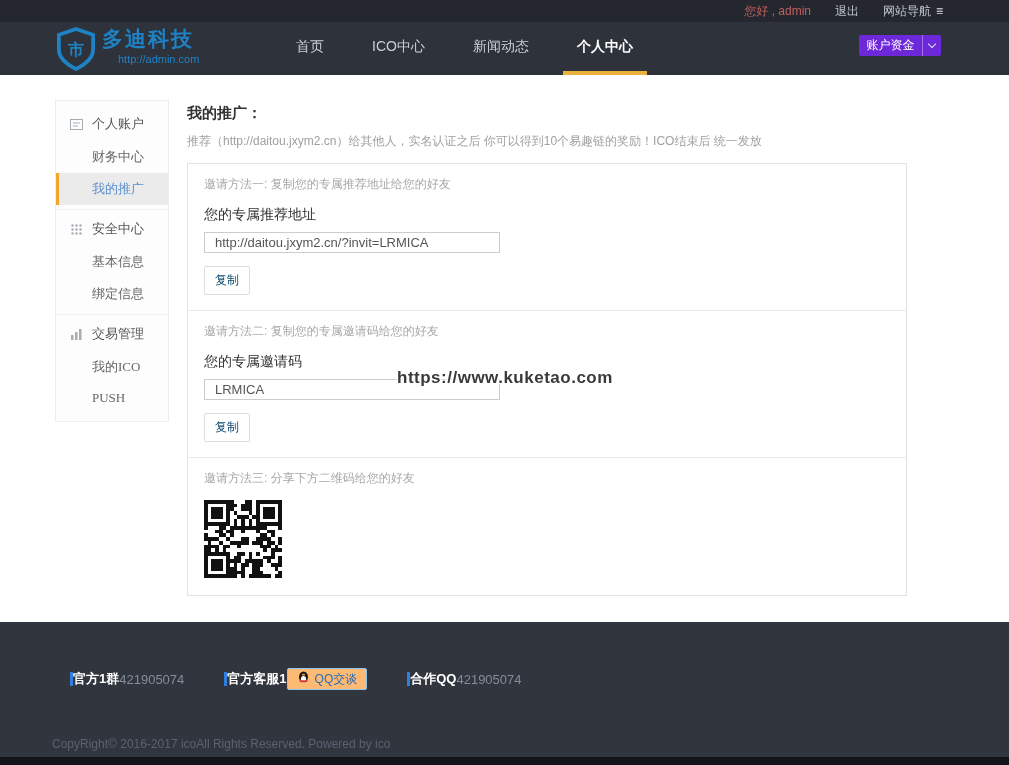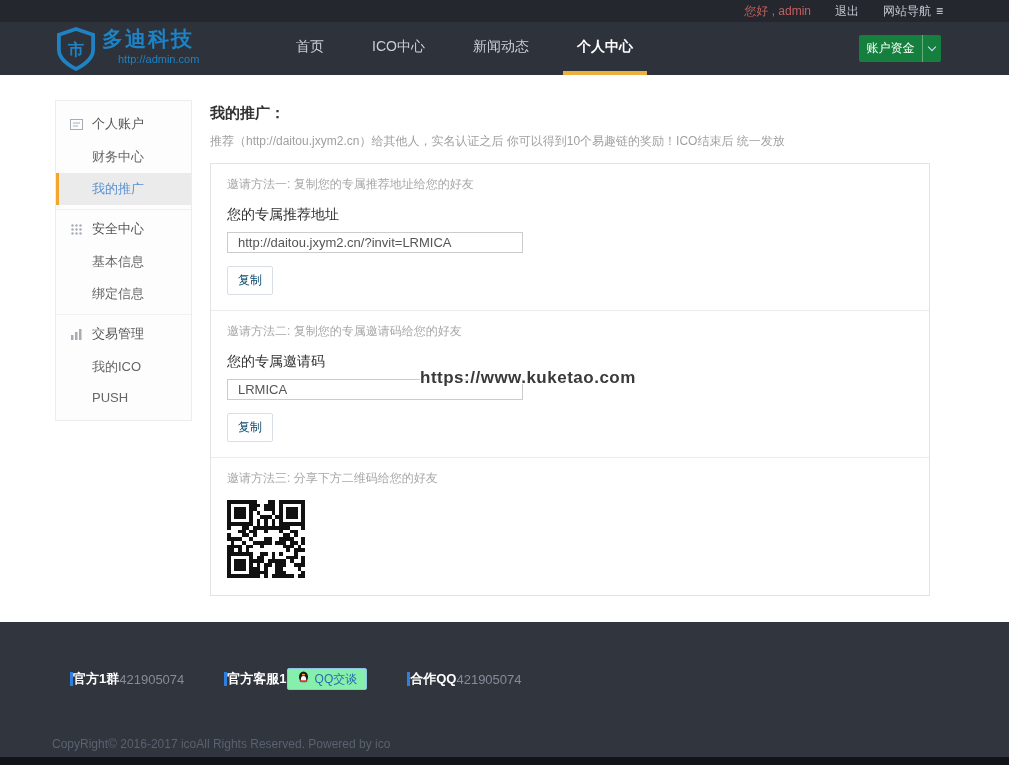--- a/index.html
+++ b/index.html
@@ -17,31 +17,31 @@
   
   .header { height:53px; background:#2d323b; position:relative; }
   .logo { position:absolute; left:57px; top:4px; display:flex; align-items:flex-start; gap:7px; cursor:pointer; }
   .logo-shield { margin-top:1px; }
   .logo-name { font-size:21px; font-weight:bold; color:#1e82c4; letter-spacing:2px; line-height:26px; }
   .logo-url { font-size:11px; color:#1e82c4; padding-left:16px; margin-top:1px; }
   .main-nav { position:absolute; left:282px; top:0; height:53px; display:flex; }
   .nav-item { height:53px; display:flex; align-items:center; padding:0 14px; margin-right:20px;
               font-size:14px; color:#ccd0d6; cursor:pointer; border-bottom:4px solid transparent; }
   .nav-item.active { color:#fff; font-weight:bold; border-bottom-color:#ecb03c; }
-  .account-btn { position:absolute; right:68px; top:13px; width:82px; height:27px; background:#15803d;
+  .account-btn { position:absolute; right:68px; top:13px; width:82px; height:21px; background:#6d28d9;
                  border-radius:2px; color:#fff; font-size:12px; display:flex; align-items:center; cursor:pointer; }
   .account-btn .lbl { flex:1; text-align:center; }
   .btn-divider { width:1px; height:100%; background:rgba(255,255,255,.35); }
   .chev-wrap { width:18px; display:flex; justify-content:center; align-items:center; }
   .chev { width:6px; height:6px; border-right:1px solid #d6e4ff; border-bottom:1px solid #d6e4ff;
           transform:rotate(45deg); margin-top:-3px; }
 
   
   .content { display:flex; height:547px; padding:25px 0 0 55px; background:#fff; }
-  .sidebar { width:137px; border:1px solid #ededed; background:#fdfdfd; padding:4px 0; height:fit-content; }
+  .sidebar { width:114px; border:1px solid #ededed; background:#fdfdfd; padding:4px 0; height:fit-content;font-family:Liberation Serif, serif; }
   .group { padding:2px 0 4px; }
   .group + .group { border-top:1px solid #f1f1f1; }
   .group-title { display:flex; align-items:center; gap:9px; padding:8px 0 8px 14px; font-size:13px; color:#555; }
   .group-icon svg { display:block; }
   .side-item { padding:7px 0 7px 33px; border-left:3px solid transparent; font-size:13px; color:#666; cursor:pointer; }
   .side-item.active { background:#ebebeb; border-left-color:#f3a52c; color:#5a8fd0; }
 
   .main { margin-left:18px; width:720px; position:relative; }
   .main-title { font-size:15px; font-weight:600; color:#333; margin:4px 0 10px; }
   .main-desc { font-size:12px; color:#a0a0a0; margin-bottom:13px; }
@@ -70,21 +70,21 @@
   .promo-table th:first-child { border-left:none; text-align:left; padding-left:26px; }
   .col-1{width:16%} .col-2{width:26%} .col-3{width:29%} .col-4{width:29%}
 
   
   .footer { height:135px; background:#31353e; position:relative; padding:46px 0 0 70px; }
   .contacts { display:flex; align-items:center; gap:40px; }
   .contact { display:flex; align-items:center; }
   .vbar { width:3px; height:14px; background:#2e7fe0; }
   .contact-label { color:#fff; font-size:13px; font-weight:bold; }
   .contact-value { color:#848c99; font-size:13px; }
-  .qq-btn { display:flex; align-items:center; gap:5px; background:#86efac; border:1px solid #8ec3ea;
+  .qq-btn { display:flex; align-items:center; gap:5px; background:#fdba74; border:1px solid #8ec3ea;
             border-radius:2px; padding:2px 9px; font-size:12px; color:#2b6cb0; cursor:pointer; height:22px;
             font-family:"Liberation Sans","DejaVu Sans",sans-serif; }
   .copyright { position:absolute; left:52px; bottom:6px; font-size:12px; color:#5a6270; }
   .bottom-strip { height:8px; background:#121419; }
 </style>
 </head>
 <body>
 
 <div class="page">
 

